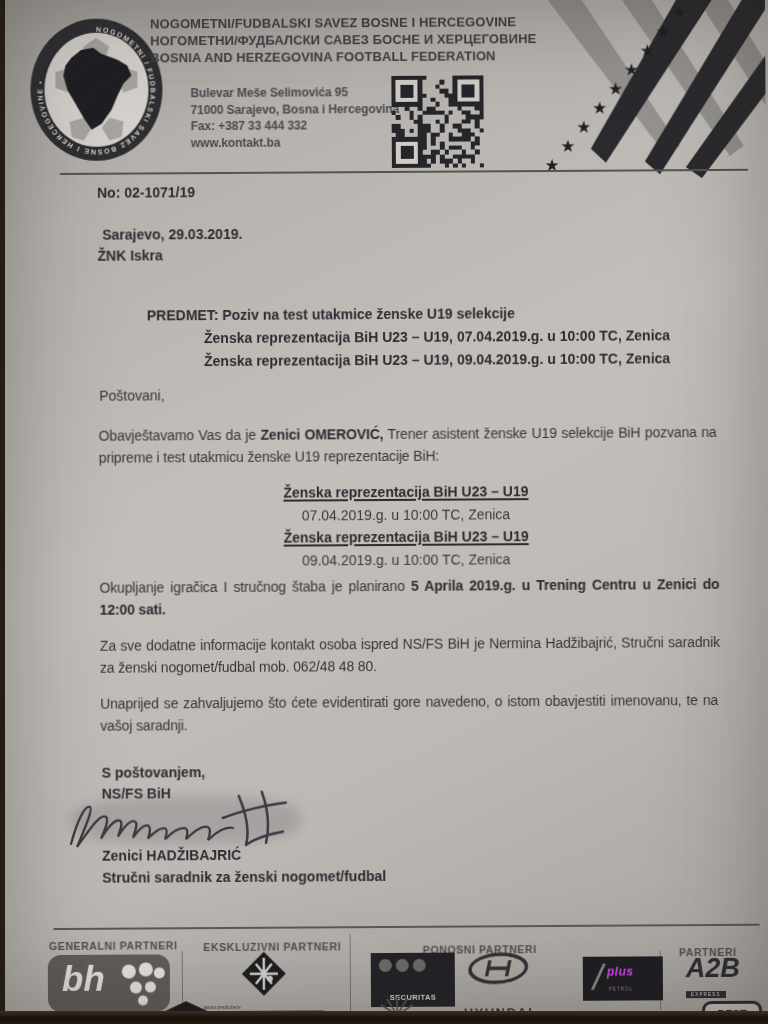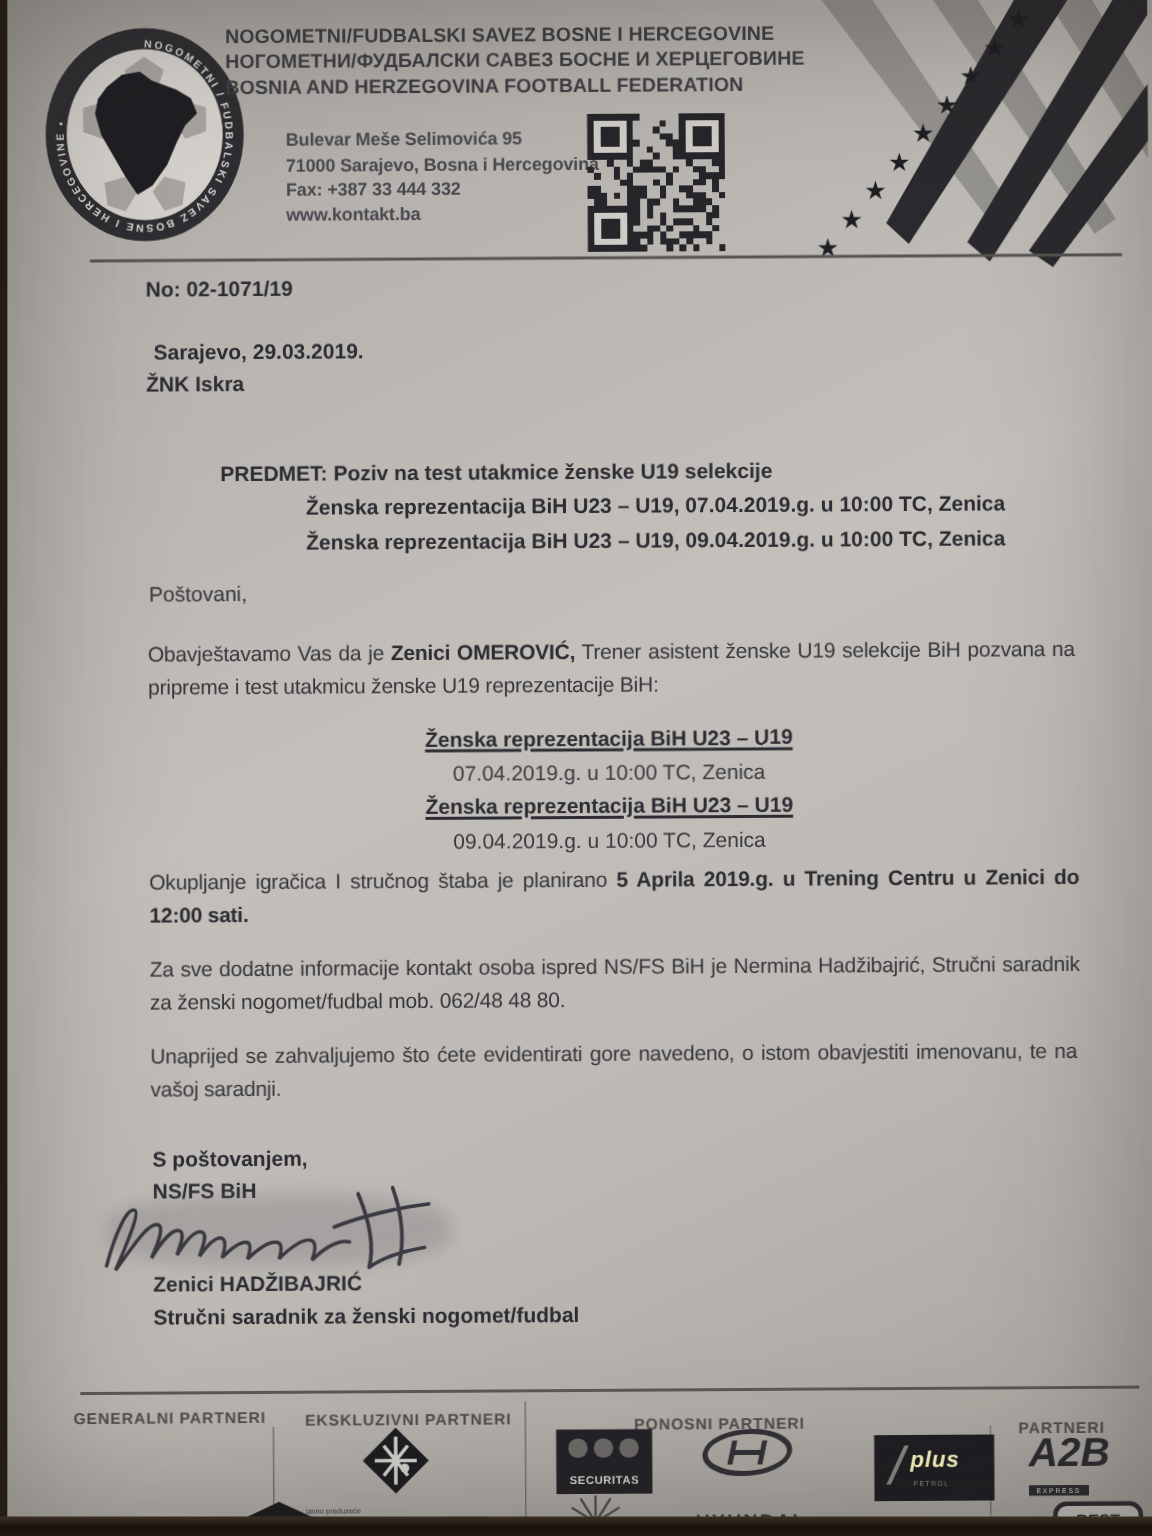--- a/index.html
+++ b/index.html
@@ -59,28 +59,28 @@
   
   .bh-logo{left:40px;top:953px;width:122px;height:57px;border-radius:13px;background:#605e5c;}
   .bh-text{position:absolute;left:14px;top:4px;color:#e9e7e3;font-size:35px;font-weight:700;font-style:italic;}
   .bh-dot{position:absolute;border-radius:50%;background:#e9e7e3;}
   .tri-logo{left:148px;top:1000px;width:60px;height:13px;}
   .ep-group{left:196px;top:950px;width:120px;text-align:center;}
   .ep-diamond{width:46px;height:46px;margin:0 auto;}
   .ep-small{font-size:5px;color:#3c3b40;text-align:left;border-bottom:1px solid #3c3b40;margin-top:3px;line-height:7px;}
   .ep-name{font-size:6.3px;font-weight:700;color:#2e2d33;line-height:8px;white-space:nowrap;}
   .ep-sub{font-size:5px;color:#3c3b40;text-align:right;border-top:1px solid #3c3b40;line-height:7px;}
-  .sec-logo{left:363px;top:953px;width:64px;height:43px;background:#232227;}
+  .sec-logo{left:363px;top:953px;width:64px;height:54px;background:#232227;padding-left:20px;}
   .sec-dot{position:absolute;top:6px;width:13px;height:13px;border-radius:50%;background:#6e6c69;}
   .sec-text{position:absolute;left:0;right:0;bottom:5px;text-align:center;color:#dddbd7;font-size:7.5px;font-weight:700;letter-spacing:.4px;}
   .hy-group{left:428px;top:952px;width:125px;text-align:center;}
   .hy-text{font-size:13px;font-weight:700;letter-spacing:1.5px;color:#39383e;margin-top:16px;}
   .plus-logo{left:575px;top:958px;width:80px;height:44px;background:#1e1d22;}
   .plus-slash{position:absolute;left:14px;top:7px;width:3px;height:26px;background:#8a8885;transform:skewX(-25deg);}
-  .plus-text{position:absolute;left:24px;top:8px;color:#fef9c3;font-size:15px;font-weight:700;font-style:italic;letter-spacing:.5px;}
+  .plus-text{position:absolute;left:24px;top:8px;color:#d946ef;font-size:12px;font-weight:700;font-style:italic;letter-spacing:.5px;}
   .plus-sub{position:absolute;left:26px;top:30px;color:#8a8885;font-size:4.5px;letter-spacing:1px;}
   .a2b-group{left:678px;top:956px;width:80px;}
   .a2b-text{font-size:27px;font-weight:700;font-style:italic;color:#2c2b30;line-height:28px;}
   .a2b-sub{display:inline-block;background:#2c2b30;color:#d8d6d2;font-size:4.5px;letter-spacing:1.2px;padding:1px 5px;margin-top:1px;}
   .best-logo{left:694px;top:1003px;width:54px;height:22px;border:3px solid #2c2b30;border-radius:9px;
              text-align:center;font-size:11px;font-weight:700;color:#2c2b30;line-height:20px;background:#c6c3be;}
   .laurel{left:366px;top:993px;width:46px;height:22px;}
 </style>
 </head>
 <body>
@@ -320,20 +320,29 @@
 
       <div class="abs hr-bottom"></div>
       <div class="abs plabel pl1">GENERALNI PARTNERI</div>
       <div class="abs plabel pl2">EKSKLUZIVNI PARTNERI</div>
       <div class="abs plabel pl3">PONOSNI PARTNERI</div>
       <div class="abs plabel pl4">PARTNERI</div>
       <div class="abs vdiv vd1"></div>
       <div class="abs vdiv vd2"></div>
       <div class="abs vdiv vd3"></div>
 
+      <div class="abs bh-logo">
+        <span class="bh-text">bh</span>
+        <span class="bh-dot" style="left:74px;top:10px;width:14px;height:14px;"></span>
+        <span class="bh-dot" style="left:91px;top:8px;width:14px;height:14px;"></span>
+        <span class="bh-dot" style="left:106px;top:13px;width:11px;height:11px;"></span>
+        <span class="bh-dot" style="left:82px;top:27px;width:12px;height:12px;"></span>
+        <span class="bh-dot" style="left:97px;top:27px;width:11px;height:11px;"></span>
+        <span class="bh-dot" style="left:90px;top:41px;width:10px;height:10px;"></span>
+      </div>
       <svg class="abs tri-logo" viewBox="0 0 60 13">
         <polygon points="30,0 58,13 2,13" fill="#1b1a1e"></polygon>
       </svg>
 
       <div class="abs ep-group">
         <svg class="ep-diamond" viewBox="0 0 46 46">
           <polygon points="23,1 45,23 23,45 1,23" fill="#1d1c21"></polygon>
           <path d="M23,7 L23,39 M9,23 L37,23 M15,13 L31,33 M31,13 L15,33" stroke="#d8d6d2" stroke-width="2.4" fill="none"></path>
           <circle cx="29" cy="28" r="3" fill="#d8d6d2"></circle>
         </svg>

